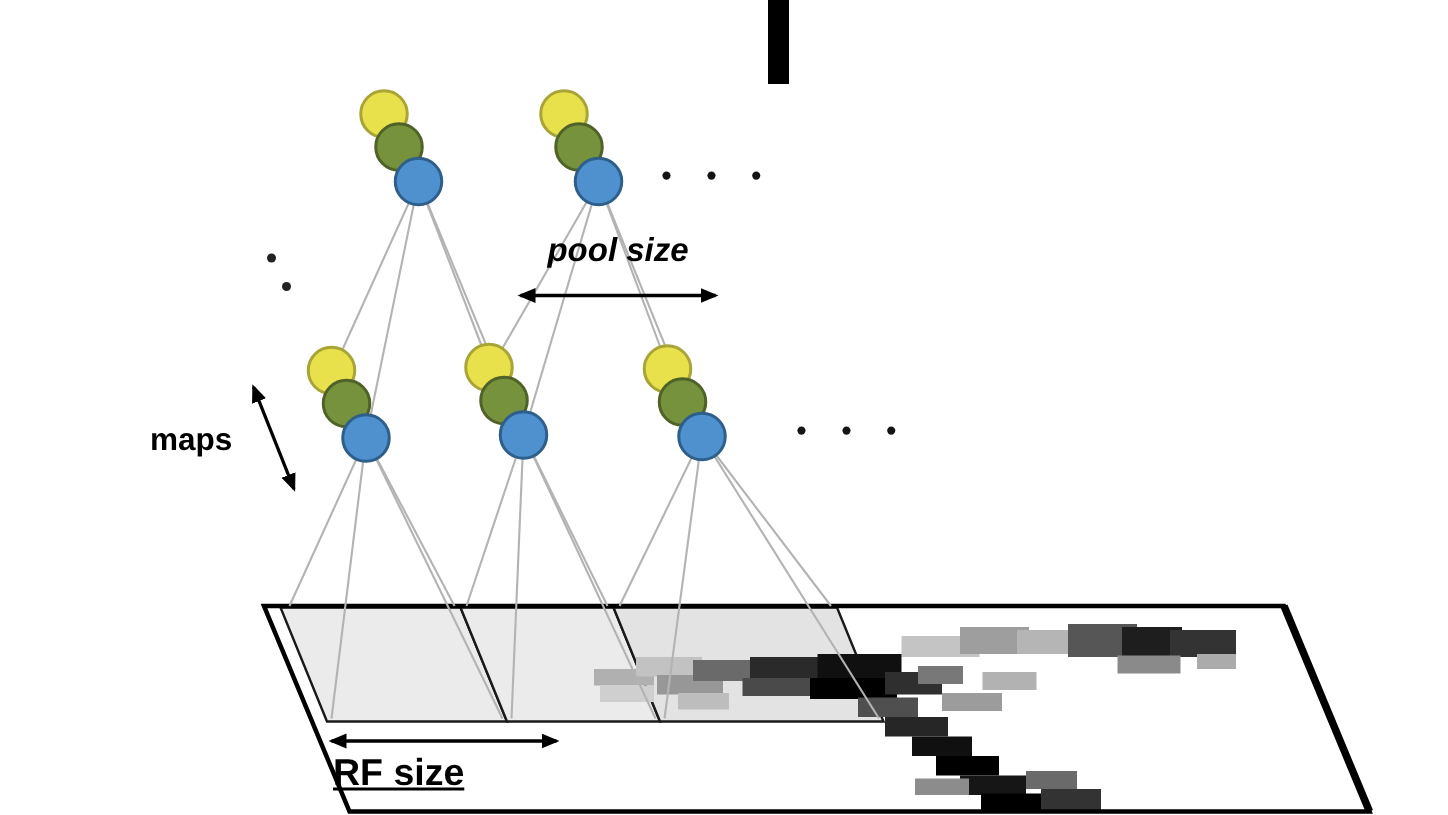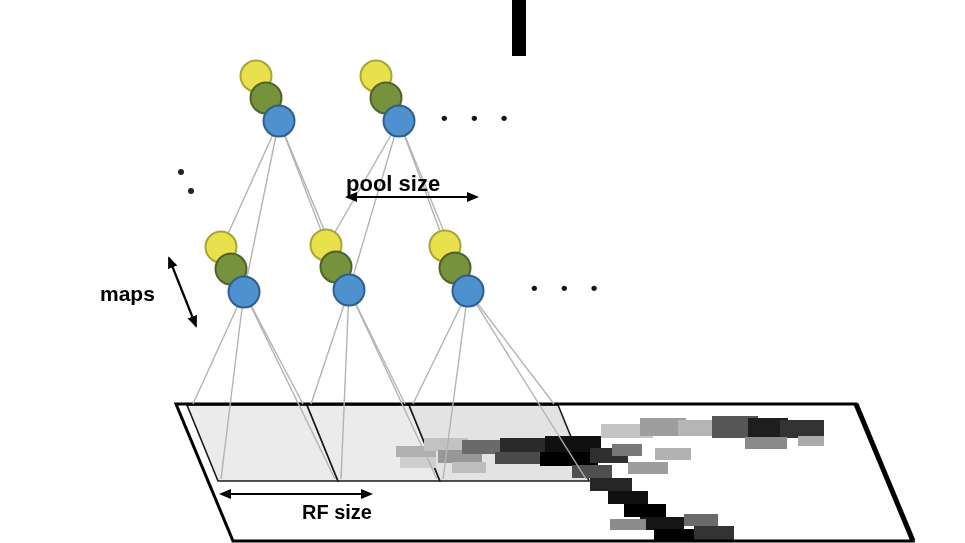--- a/index.html
+++ b/index.html
@@ -12,23 +12,23 @@
     background: #ffffff;
     overflow: hidden;
   }
   #scene { position: absolute; left: 0; top: 0; }
   .label {
     position: absolute;
     color: #000000;
     font-weight: 600;
     white-space: nowrap;
   }
-  #pool-size-label { left: 346px; top: 171px; width: 132px; font-size: 22px; }
+  #pool-size-label { left: 346px; top: 154px; width: 132px; text-align: center; font-size: 22px; font-style: italic; }
   #maps-label      { left: 100px; top: 282px; font-size: 21px; text-align: center; }
-  #rf-size-label   { left: 222px; top: 501px; width: 150px; text-align: right; font-size: 20px; }
+  #rf-size-label   { left: 222px; top: 501px; width: 150px; text-align: left; font-size: 25px; text-decoration: underline; }
   .ellipsis {
     position: absolute;
     font-size: 19px;
     font-weight: 700;
     letter-spacing: 9px;
     color: #141414;
   }
   #ellipsis-top { left: 441px; top: 107px; }
   #ellipsis-mid { left: 531px; top: 277px; }
 </style>

